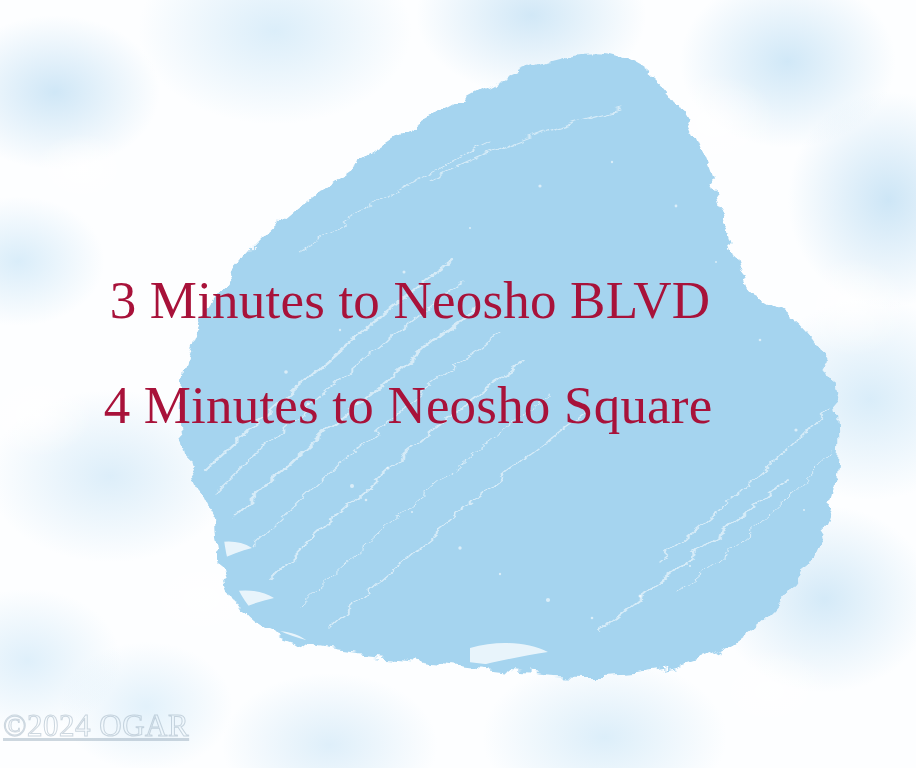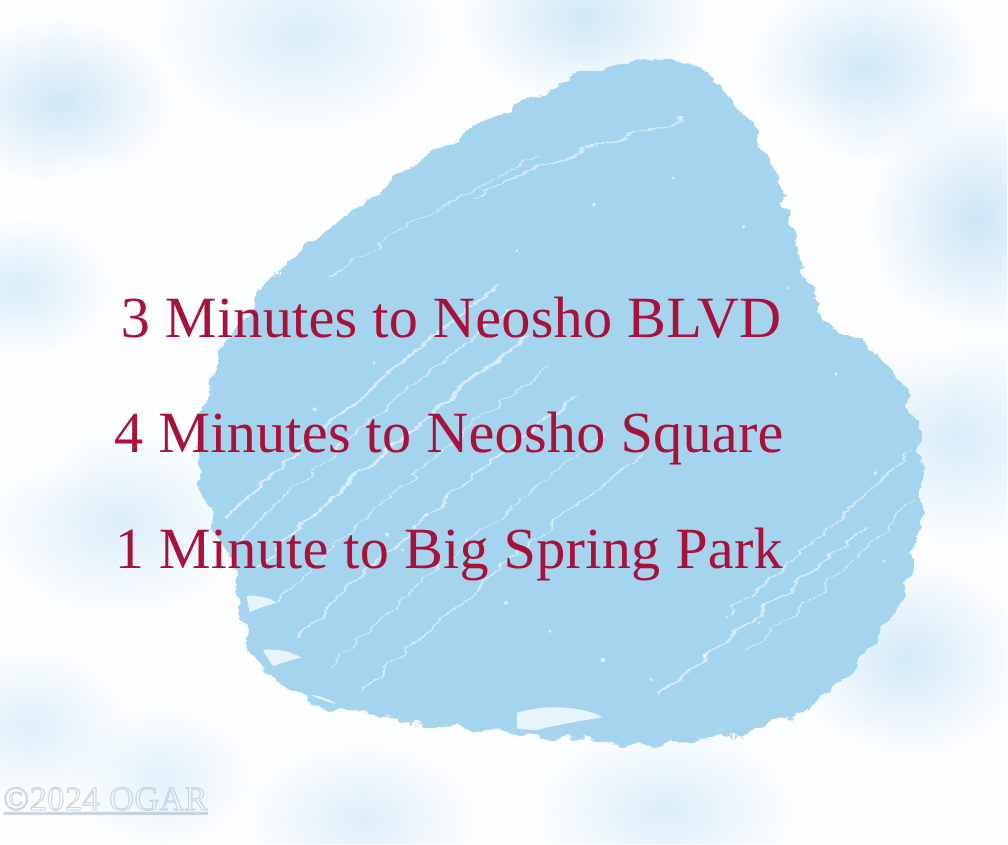--- a/index.html
+++ b/index.html
@@ -67,21 +67,21 @@
     left: 0; top: 0;
     width: 916px;
     height: 768px;
     display: block;
   }
 
   
   .text-block {
     position: absolute;
     left: 0;
-    top: 237px;
+    top: 248px;
     width: 816px;
   }
 
   .tagline {
     color: #A8123A;
     font-size: 53px;
     line-height: 105px;
     letter-spacing: .2px;
     white-space: nowrap;
     text-align: center;
@@ -209,18 +209,17 @@
           <path d="M248,636 C270,628 292,630 306,640 C288,644 266,652 252,660 Z"></path>
           <path d="M470,648 C498,640 528,642 548,652 C522,656 492,662 470,668 Z"></path>
         </g>
       </g>
     </svg>
   </div>
 
   <div class="text-block">
     <div class="tagline line-1">3 Minutes to Neosho BLVD</div>
     <div class="tagline line-2">4 Minutes to Neosho Square</div>
-    <div class="tagline line-3">1 Minute to Big Spring Park</div>
   </div>
 
   <div class="watermark">©2024 OGAR</div>
 
 </div>
 
 </body></html>

